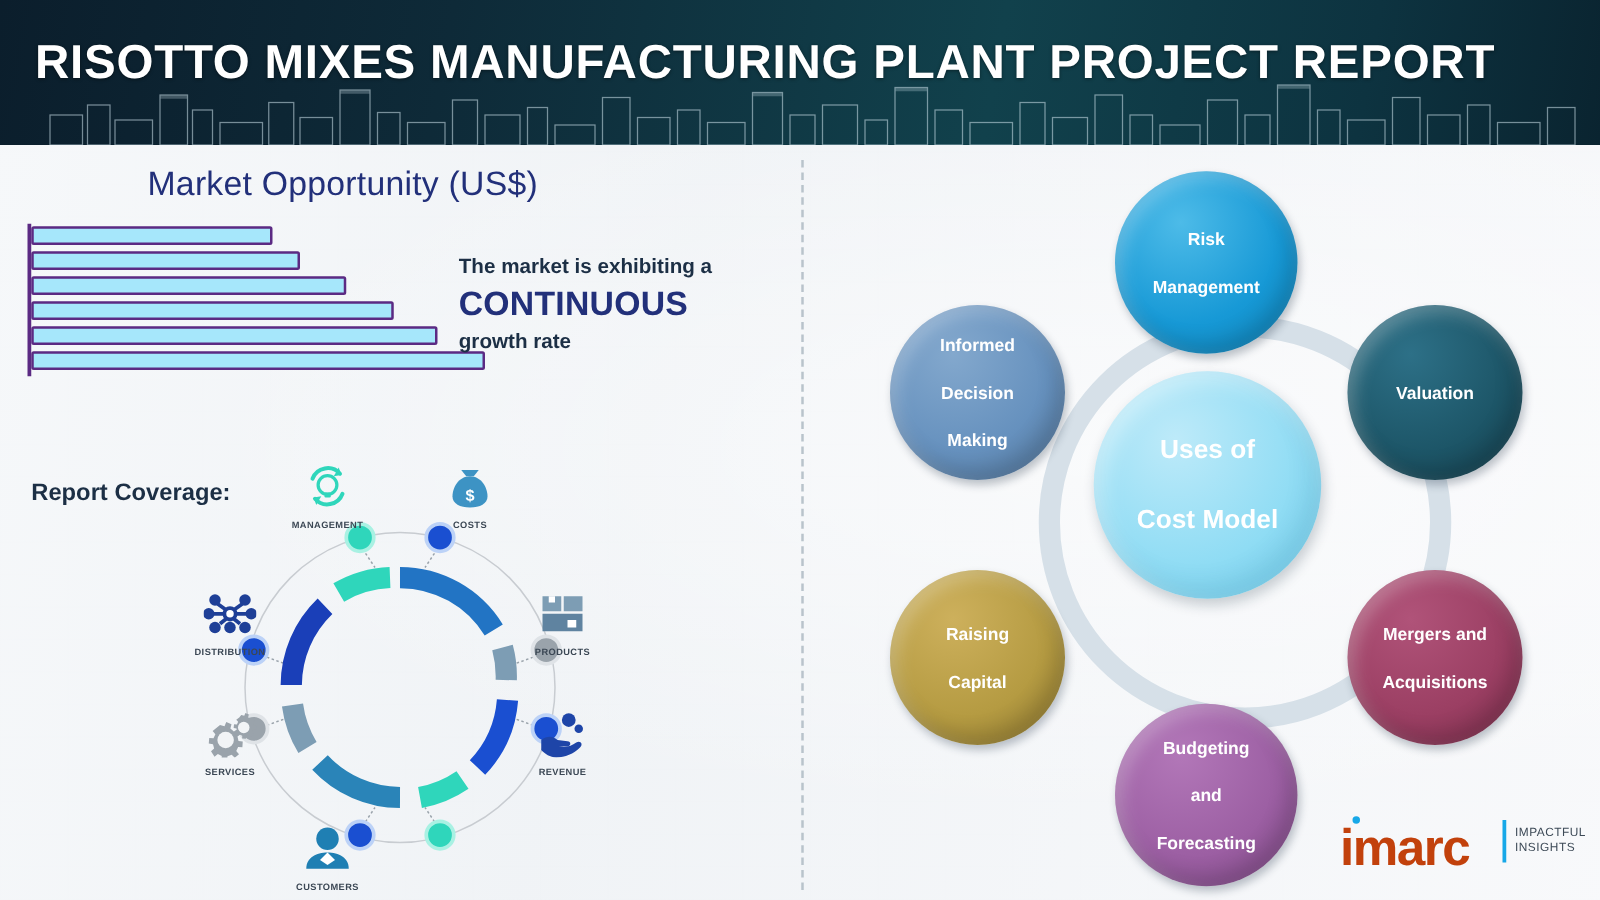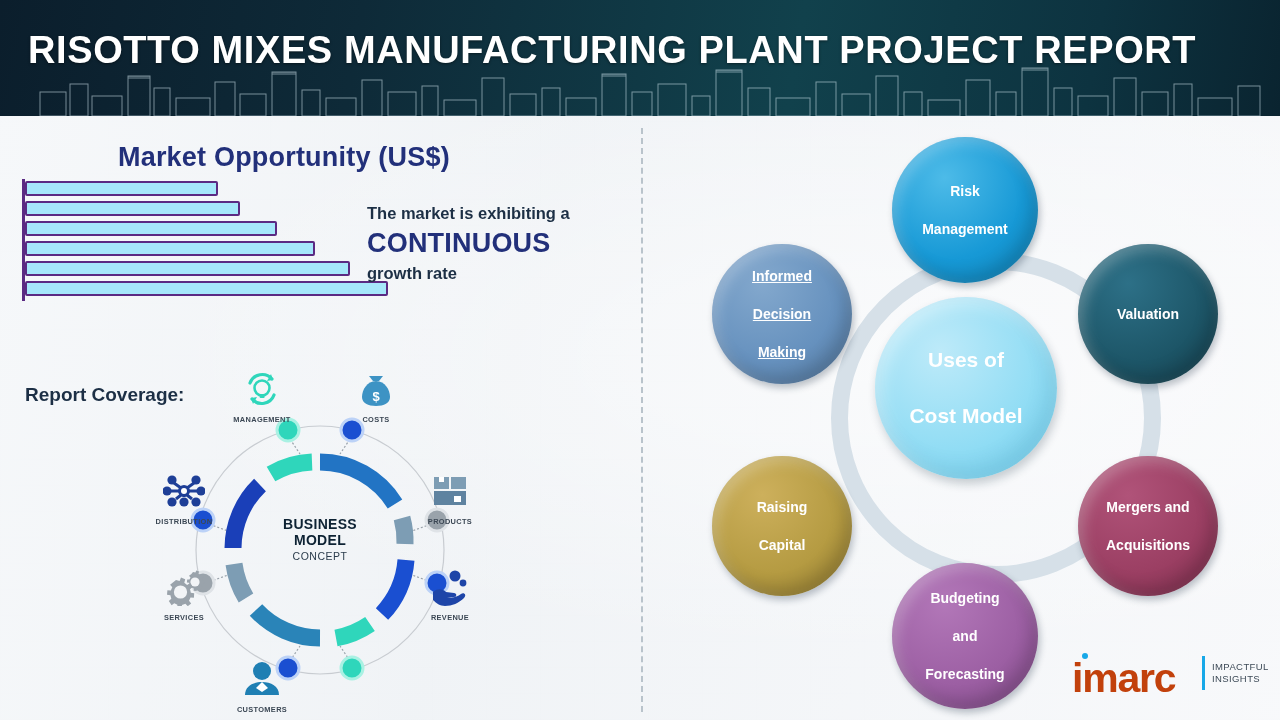--- a/index.html
+++ b/index.html
@@ -45,22 +45,22 @@
 
   .divider{
     position:absolute;left:641px;top:128px;width:0;height:584px;
     border-left:2px dashed #b9c3cb;
   }
 
   
   .left{position:absolute;left:0;top:116px;width:641px;height:604px;}
 
   .mo-title{
-    position:absolute;left:118px;top:26px;
-    font-size:27px;font-weight:bold;color:#22307a;
+    position:absolute;left:118px;top:16px;
+    font-size:27px;font-weight:normal;color:#22307a;
     letter-spacing:.2px;white-space:nowrap;
   }
 
   .chart{position:absolute;left:22px;top:63px;width:400px;height:122px;}
   .axis{position:absolute;left:0;top:0;width:3px;height:122px;background:#5b2a83;}
   .bar{
     position:absolute;left:3px;height:15px;
     background:#a6e7fb;border:2px solid #5b2a83;border-radius:2px;
     box-sizing:border-box;
   }
@@ -109,21 +109,21 @@
     left:234px;top:181px;width:182px;height:182px;
     background:radial-gradient(circle at 36% 30%,#bdeaf9,#8fdcf4 60%,#6fcfee 100%);
     color:#ffffff;font-size:21px;line-height:28px;
     box-shadow:2px 5px 10px rgba(20,40,60,.22), inset -8px -10px 20px rgba(0,60,90,.10), inset 6px 8px 18px rgba(255,255,255,.45);
   }
   .bub-risk{left:251px;top:21px;width:146px;height:146px;
     background:radial-gradient(circle at 36% 28%,#4dbbe8,#1799d6 58%,#0f86bd 100%);font-size:14px;}
   .bub-valuation{left:437px;top:128px;width:140px;height:140px;
     background:radial-gradient(circle at 36% 28%,#2d7087,#1d5668 58%,#16404e 100%);font-size:14px;}
   .bub-informed{left:71px;top:128px;width:140px;height:140px;
-    background:radial-gradient(circle at 36% 28%,#83a8cd,#6691be 58%,#54799f 100%);font-size:14px;text-decoration:underline;}
+    background:radial-gradient(circle at 36% 28%,#83a8cd,#6691be 58%,#54799f 100%);font-size:14px;}
   .bub-raising{left:71px;top:340px;width:140px;height:140px;
     background:radial-gradient(circle at 36% 28%,#cdb05c,#b59b42 58%,#937c30 100%);font-size:14px;}
   .bub-mergers{left:437px;top:340px;width:140px;height:140px;
     background:radial-gradient(circle at 36% 28%,#b05379,#9b3f63 58%,#7d2f4d 100%);font-size:14px;}
   .bub-budget{left:251px;top:447px;width:146px;height:146px;
     background:radial-gradient(circle at 36% 28%,#b277b8,#9c5fa3 58%,#814a88 100%);font-size:14px;}
 
   
   .logo{position:absolute;left:1072px;top:648px;width:196px;height:56px;}
   .logo .word{
@@ -251,27 +251,20 @@
           <circle cx="212" cy="62" r="11" fill="#1a4fd1" stroke="#bcd2f7" stroke-width="3"></circle>
           <circle cx="297" cy="152" r="11" fill="#9aa3ab" stroke="#dfe3e7" stroke-width="3"></circle>
           <circle cx="297" cy="215" r="11" fill="#1a4fd1" stroke="#bcd2f7" stroke-width="3"></circle>
           <circle cx="212" cy="300" r="11" fill="#2fd6bb" stroke="#a9f1e3" stroke-width="3"></circle>
           <circle cx="148" cy="300" r="11" fill="#1a4fd1" stroke="#bcd2f7" stroke-width="3"></circle>
           <circle cx="63" cy="215" r="11" fill="#9aa3ab" stroke="#dfe3e7" stroke-width="3"></circle>
           <circle cx="63" cy="152" r="11" fill="#1a4fd1" stroke="#bcd2f7" stroke-width="3"></circle>
         </g>
       </svg>
 
-      <div class="bm-center">
-        <div class="txt">
-          <div class="t1">BUSINESS</div>
-          <div class="t2">MODEL</div>
-          <div class="t3">CONCEPT</div>
-        </div>
-      </div>
 
       <div class="bm-node" style="left:76px;top:-2px;">
         <div class="glyph">
           <svg width="40" height="40" viewBox="0 0 40 40">
             <path d="M8 14a13 13 0 0 1 22-4" fill="none" stroke="#2fd6bb" stroke-width="3.2" stroke-linecap="round"></path>
             <path d="M32 26a13 13 0 0 1-22 4" fill="none" stroke="#2fd6bb" stroke-width="3.2" stroke-linecap="round"></path>
             <path d="M29 5l2 6-6 1z" fill="#2fd6bb"></path>
               <path d="M11 35l-2-6 6-1z" fill="#2fd6bb"></path>
             <circle cx="20" cy="19" r="7.5" fill="none" stroke="#2fd6bb" stroke-width="2.6"></circle>
             <rect x="17.6" y="25" width="5" height="4" rx="1" fill="#2fd6bb"></rect>

